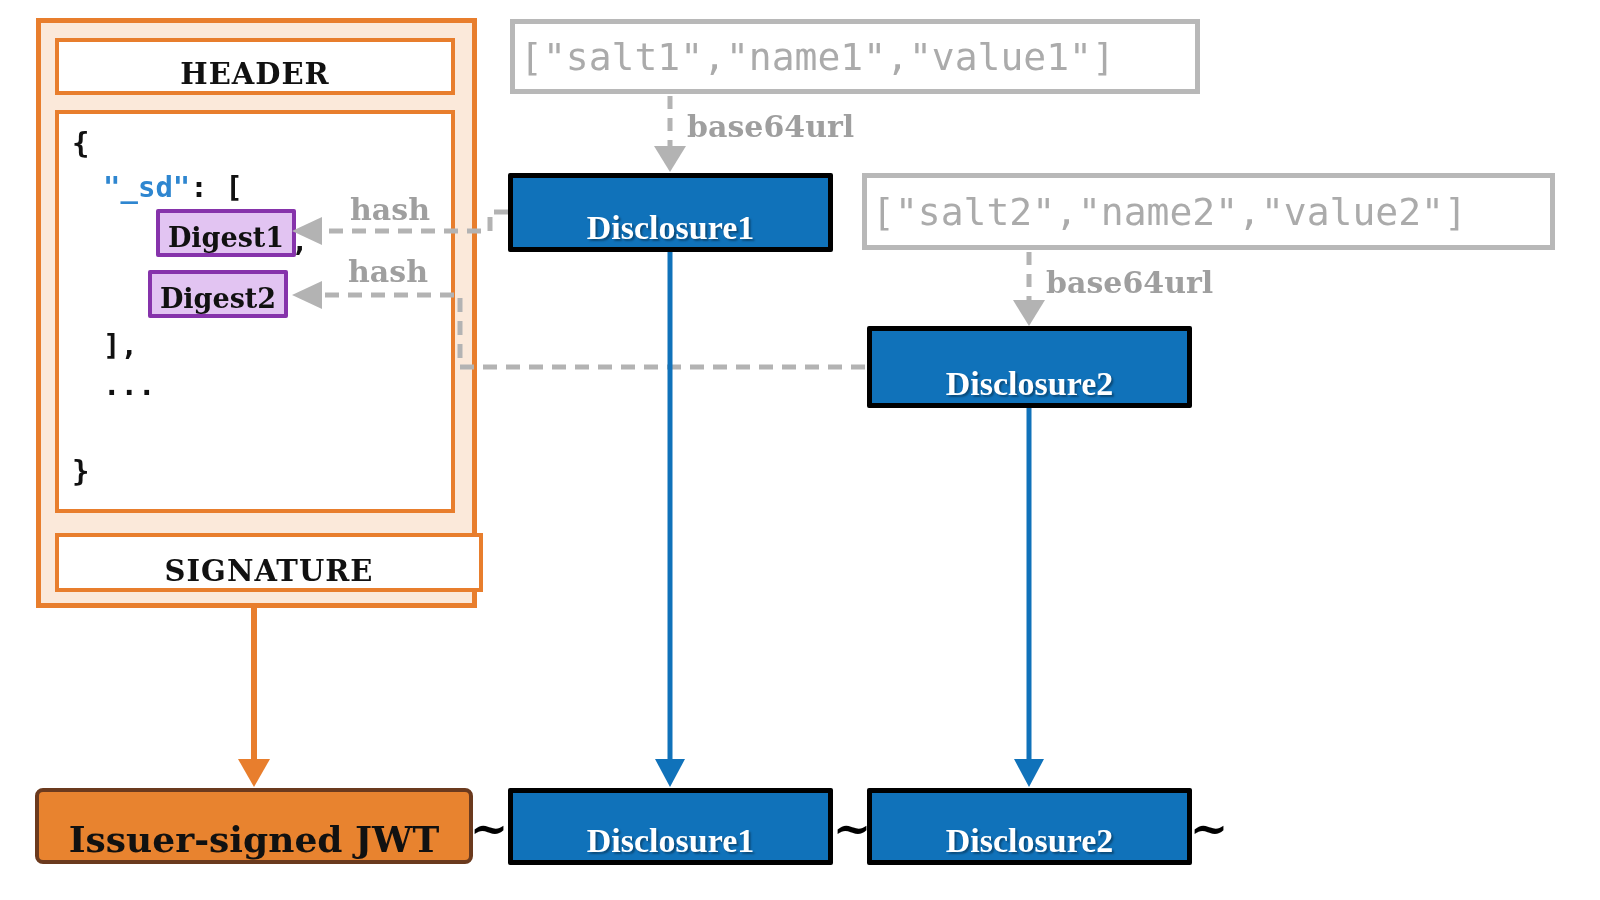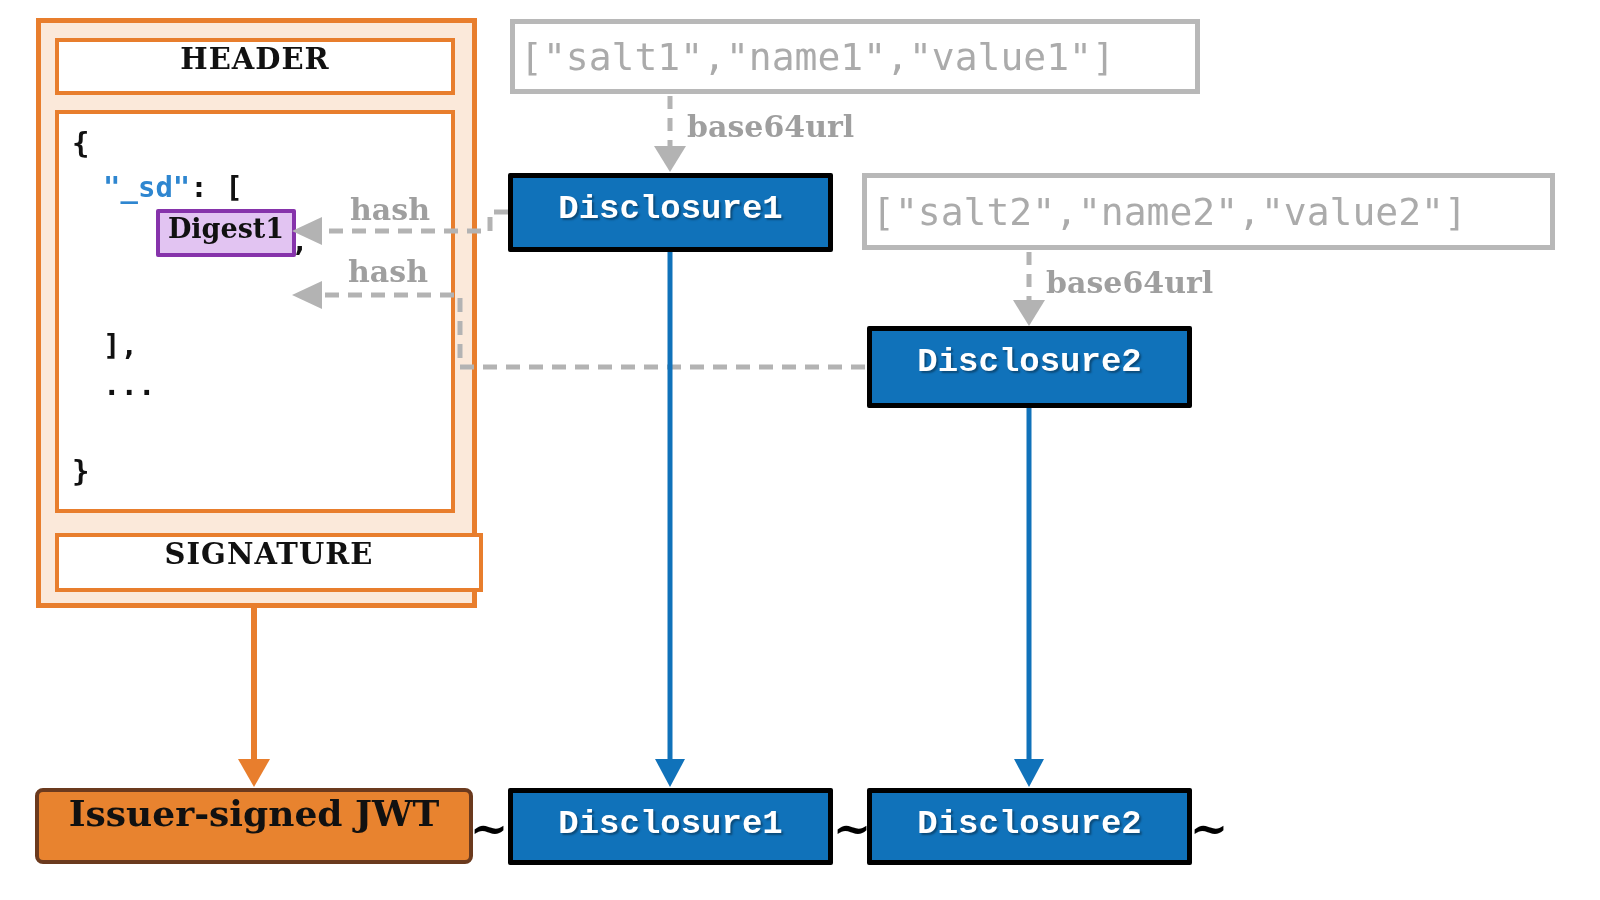--- a/index.html
+++ b/index.html
@@ -6,21 +6,21 @@
     --orange:#e87e2d; --orange-fill:#fbe9da; --issuer-fill:#e8832f; --issuer-border:#6b3a1e;
     --blue:#1072ba; --purple-border:#8633ab; --purple-fill:#e2c4f2;
     --gray-border:#b8b8b8; --gray-line:#b3b3b3; --gray-text:#9f9f9f; --gray-json:#ababab;
     --sd-blue:#2e86d0;
   }
   html,body{margin:0;padding:0;background:#fff;}
   .canvas{position:relative;width:1600px;height:900px;background:#fff;overflow:hidden;
           font-family:"DejaVu Serif", serif;}
   .abs{position:absolute;box-sizing:border-box;}
   .serif-b{font-family:"DejaVu Serif", serif;font-weight:bold;}
-  .center{display:flex;align-items:flex-start;justify-content:center;}
+  .center{display:flex;align-items:flex-end;justify-content:center;}
 
   .jwt-container{left:36px;top:18px;width:441px;height:590px;
     background:var(--orange-fill);border:5px solid var(--orange);}
   .inner-white{background:#fff;border:4px solid var(--orange);}
   .header-box{left:14px;top:15px;width:400px;height:57px;}
   .sig-box{left:14px;top:510px;width:428px;height:59px;}
   .panel-label{font-size:29px;color:#111;letter-spacing:1px;}
   .payload-box{left:14px;top:87px;width:400px;height:403px;}
 
   .code{font-family:"DejaVu Sans Mono", monospace;font-weight:bold;font-size:29px;color:#111;line-height:38px;}
@@ -29,21 +29,21 @@
     border:4px solid var(--purple-border);border-radius:2px;}
   .digest-label{font-family:"DejaVu Serif", serif;font-weight:bold;font-size:27px;color:#111;}
 
   .gray-box{background:#fff;border:5px solid var(--gray-border);display:flex;align-items:center;}
   .gray-json{font-family:"DejaVu Sans Mono", monospace;font-size:38px;color:var(--gray-json);
     white-space:nowrap;padding-left:5px;}
   .salt1-box{left:510px;top:19px;width:690px;height:75px;}
   .salt2-box{left:862px;top:173px;width:693px;height:77px;}
 
   .blue-box{background:var(--blue);border:5px solid #000;border-radius:2px;}
-  .blue-box .lbl{font-size:34px;color:#fff;font-weight:bold;font-family:Liberation Mono, monospace;
+  .blue-box .lbl{font-size:34px;color:#fff;font-weight:bold;font-family:Liberation Serif, serif;
     text-shadow:2px 2px 2px rgba(0,0,0,0.35);margin-top:12px;}
   .disc1-top{left:508px;top:173px;width:325px;height:79px;}
   .disc2-top{left:867px;top:326px;width:325px;height:82px;}
   .disc1-bot{left:508px;top:788px;width:325px;height:77px;}
   .disc2-bot{left:867px;top:788px;width:325px;height:77px;}
 
   .issuer-box{left:35px;top:788px;width:438px;height:76px;background:var(--issuer-fill);
     border:4px solid var(--issuer-border);border-radius:8px;}
   .issuer-box .lbl{font-size:36px;color:#111;font-weight:bold;font-family:"DejaVu Serif", serif;}
 
@@ -70,20 +70,23 @@
       <span class="serif-b panel-label">HEADER</span>
     </div>
 
     <div class="abs inner-white payload-box">
       <span class="abs code" style="left:13px;top:10px;">{</span>
       <span class="abs code" style="left:44px;top:54px;"><span class="sd-key">"_sd"</span><span>: [</span></span>
       <div class="abs digest-box center" style="left:97px;top:95px;">
         <span class="digest-label">Digest1</span>
       </div>
       <span class="abs code" style="left:232px;top:108px;">,</span>
+      <div class="abs digest-box center" style="left:89px;top:156px;">
+        <span class="digest-label">Digest2</span>
+      </div>
       <span class="abs code" style="left:44px;top:212px;">],</span>
       <span class="abs code" style="left:44px;top:252px;">...</span>
       <span class="abs code" style="left:13px;top:338px;">}</span>
     </div>
 
     <div class="abs inner-white sig-box center">
       <span class="serif-b panel-label">SIGNATURE</span>
     </div>
   </div>
 

